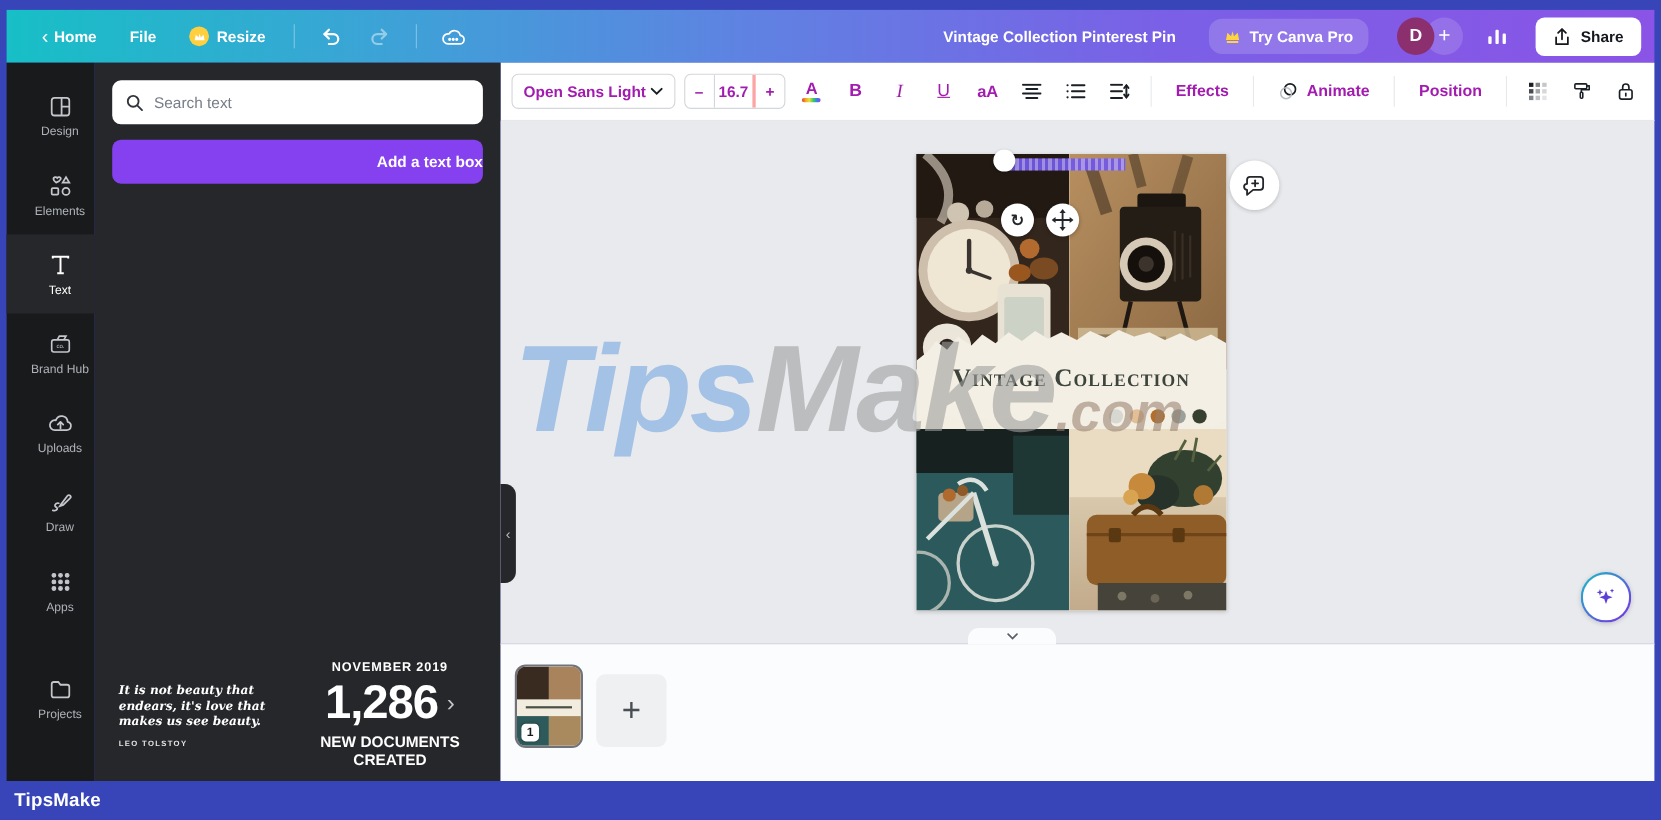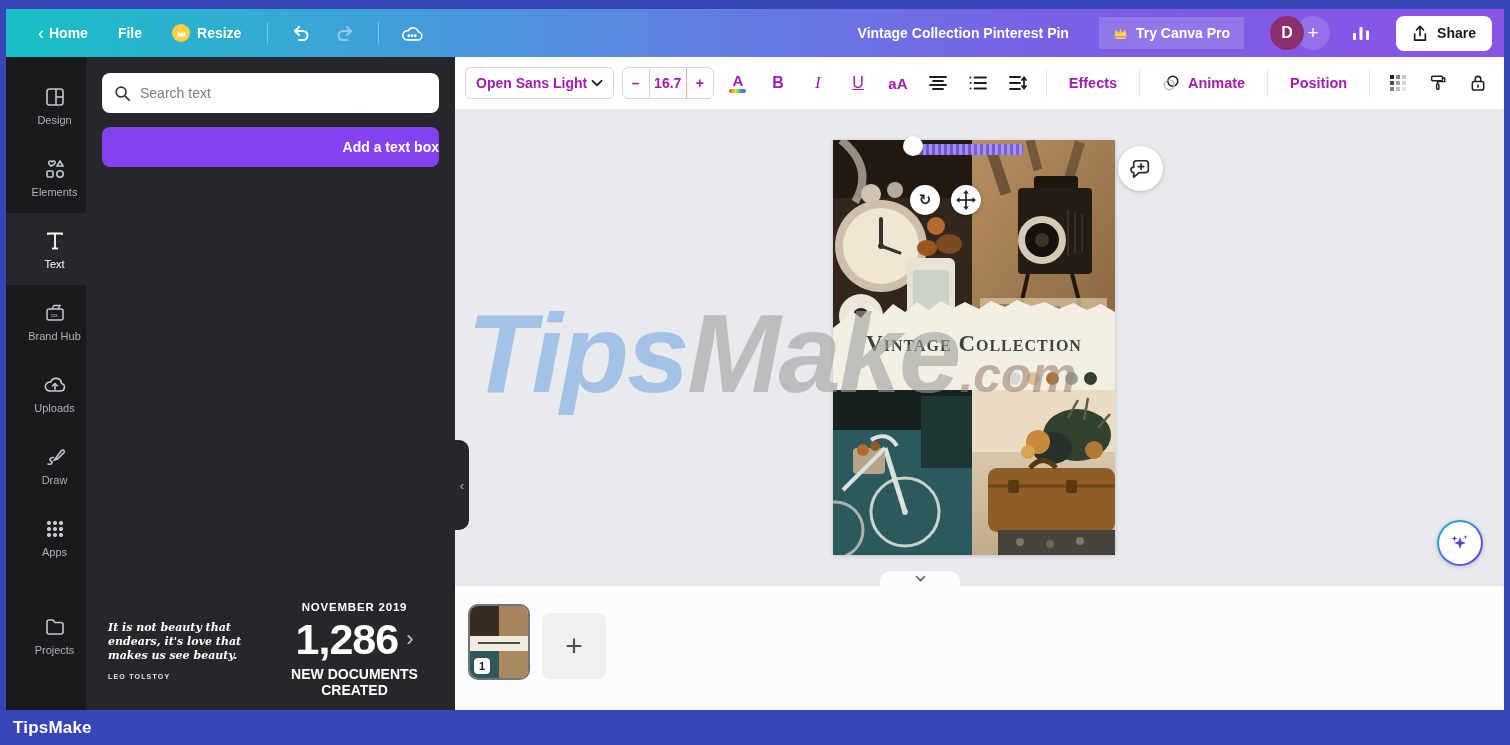--- a/index.html
+++ b/index.html
@@ -17,21 +17,21 @@
   .header { height:48px; background:linear-gradient(90deg,#17bfc6 0%,#3ba4d6 22%,#5f82e2 45%,#7a60e6 70%,#8a54e6 100%); display:flex; align-items:center; color:#fff; font-size:14px; font-weight:600; flex-shrink:0; }
   .hbtn { display:flex; align-items:center; gap:7px; cursor:pointer; padding:6px 8px; border-radius:6px; }
   .header-left { display:flex; align-items:center; gap:14px; padding-left:24px; }
   .back-chev { font-size:18px; font-weight:400; line-height:1; margin-right:-2px; }
   .crown-badge { width:18px; height:18px; border-radius:50%; background:#ffcf3d; display:flex; align-items:center; justify-content:center; }
   .hsep { width:1px; height:22px; background:rgba(255,255,255,.35); margin:0 4px; }
   .icon-btn { width:30px; height:30px; display:flex; align-items:center; justify-content:center; cursor:pointer; }
   .dim { opacity:.45; }
   .header-right { margin-left:auto; display:flex; align-items:center; padding-right:12px; }
   .doc-title { font-weight:600; margin-right:30px; }
-  .try-pro { display:flex; align-items:center; gap:8px; background:rgba(255,255,255,.16); border-radius:0; padding:8px 14px; cursor:pointer; margin-right:26px; }
+  .try-pro { display:flex; align-items:center; gap:8px; background:rgba(255,255,255,.16); border-radius:12px; padding:8px 14px; cursor:pointer; margin-right:26px; }
   .avatar-group { display:flex; align-items:center; margin-right:16px; }
   .avatar { width:34px; height:34px; border-radius:50%; background:#8b2f6e; display:flex; align-items:center; justify-content:center; font-size:16px; font-weight:700; z-index:2; cursor:pointer; }
   .avatar-plus { width:34px; height:34px; border-radius:50%; background:rgba(255,255,255,.14); display:flex; align-items:center; justify-content:center; font-size:19px; font-weight:400; margin-left:-8px; cursor:pointer; }
   .share-btn { display:flex; align-items:center; gap:9px; background:#fff; color:#15181d; border-radius:8px; padding:9px 16px; font-weight:700; cursor:pointer; margin-left:20px; }
 
   
   .app-body { flex:1; display:flex; min-height:0; }
 
   
   .sidebar { width:80px; background:#191a1c; display:flex; flex-direction:column; padding-top:12px; flex-shrink:0; }
@@ -61,21 +61,21 @@
   
   .main { flex:1; display:flex; flex-direction:column; min-width:0; }
 
   
   .toolbar { height:53px; background:#fff; border-bottom:1px solid #e6e8ea; display:flex; align-items:center; padding:0 10px; gap:8px; color:#a21caf; flex-shrink:0; }
   .font-select { width:176px; height:32px; border:1px solid #d3d6da; border-radius:6px; display:flex; align-items:center; padding:0 10px; font-size:14px; font-weight:600; cursor:pointer; }
   .font-select .chev { margin-left:auto; }
   .size-ctrl { height:32px; border:1px solid #d3d6da; border-radius:6px; display:flex; align-items:stretch; overflow:hidden; }
   .size-ctrl > div { display:flex; align-items:center; justify-content:center; font-size:14px; cursor:pointer; }
   .size-minus,.size-plus { width:32px; font-weight:600; }
-  .size-value { width:46px; border-left:1px solid #d3d6da; border-right:1px solid #fca5a5; font-weight:600; }
+  .size-value { width:46px; border-left:1px solid #d3d6da; border-right:3px solid #fca5a5; font-weight:600; }
   .tbtn { height:34px; min-width:32px; display:flex; align-items:center; justify-content:center; border-radius:6px; cursor:pointer; font-size:16px; }
   .color-a { flex-direction:column; gap:1px; font-weight:700; line-height:1; }
   .rainbow { width:17px; height:4px; border-radius:2px; background:linear-gradient(90deg,#e23b3b,#f5a623,#e8e23a,#3ecf5a,#3b7fe8,#8a4ae0); }
   .b-bold { font-weight:800; }
   .i-italic { font-style:italic; font-family:"Liberation Serif",serif; font-size:17px; }
   .u-under { text-decoration:underline; }
   .aA { font-size:15px; font-weight:600; }
   .vsep { width:1px; height:28px; background:#e6e8ea; margin:0 4px; }
   .tool-label { font-size:14.5px; font-weight:600; padding:0 10px; }
   .animate-btn { display:flex; align-items:center; gap:8px; }

